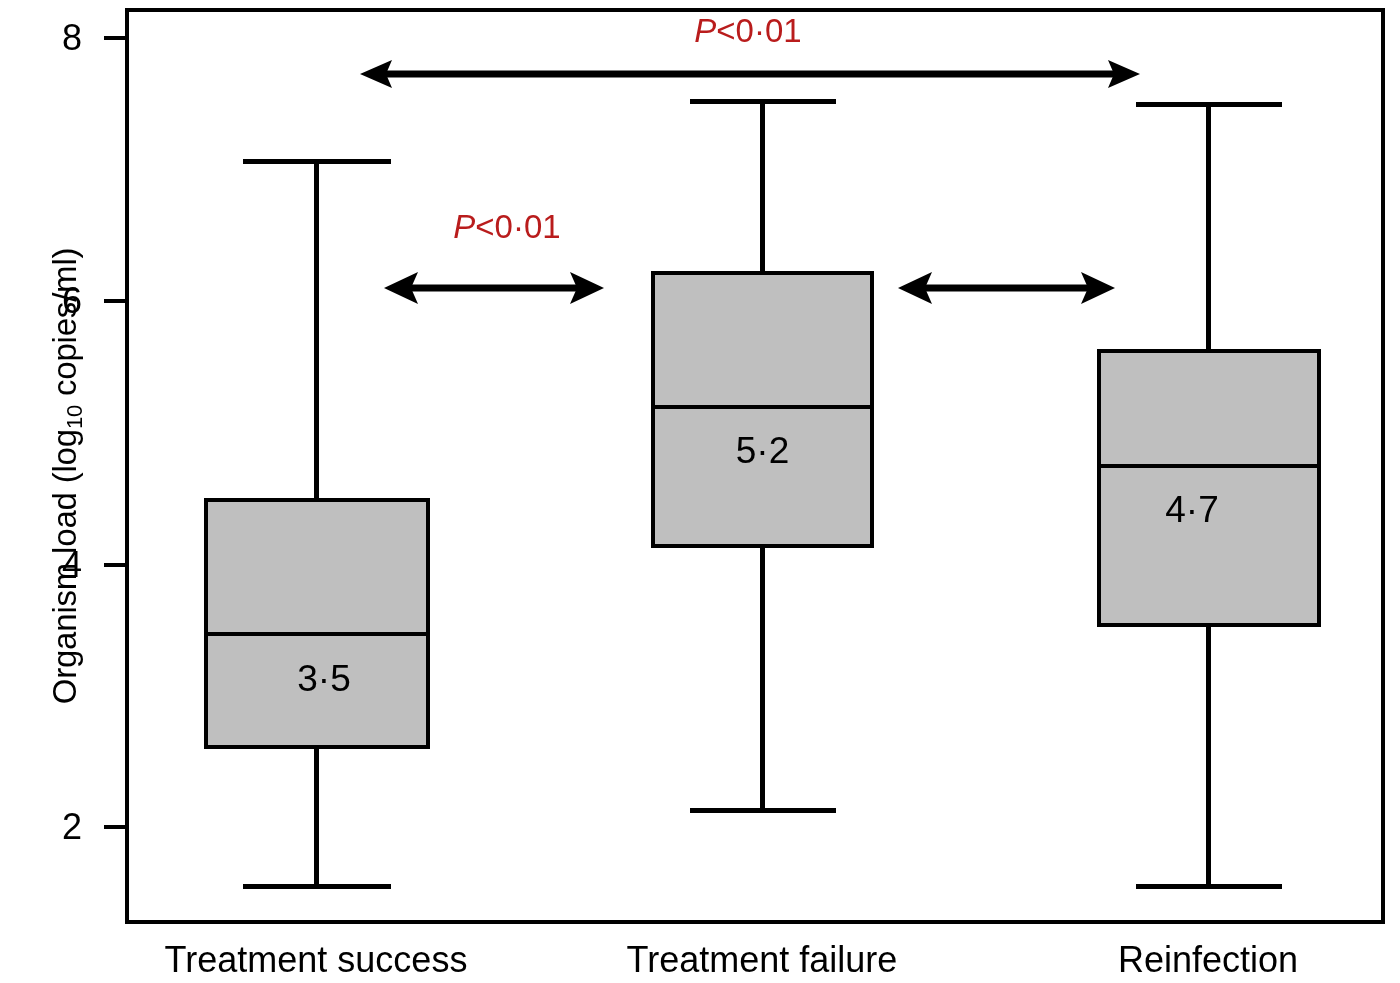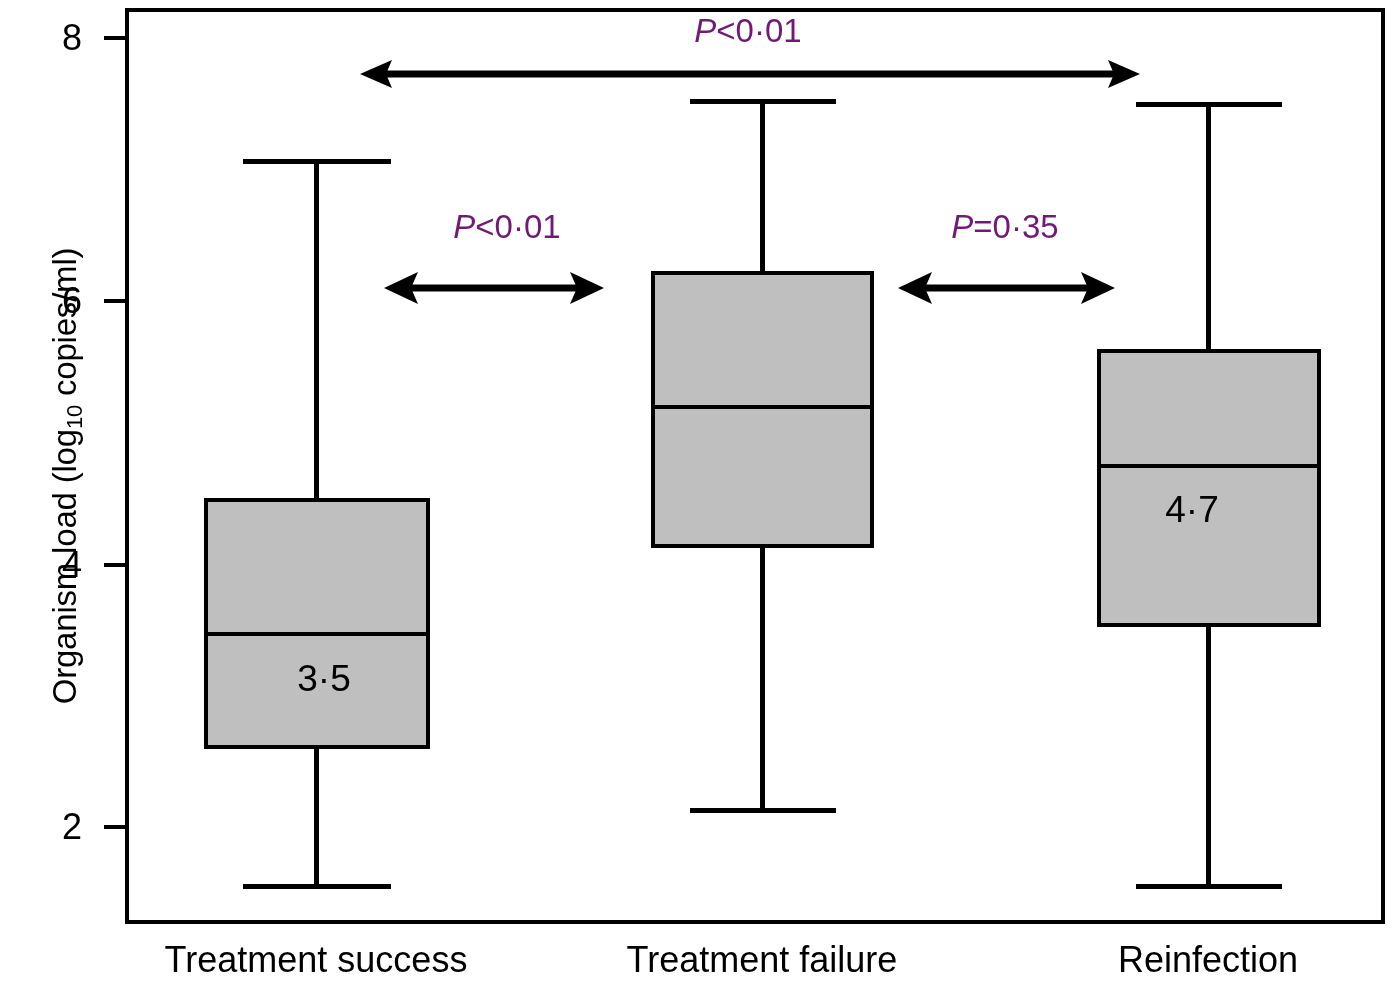--- a/index.html
+++ b/index.html
@@ -113,21 +113,21 @@
   }
 
   
   .sig-arrow {
     position: absolute;
     height: 40px;
   }
   .sig-label {
     position: absolute;
     font-size: 33px;
-    color: #701a75;
+    color: #b91c1c;
     text-align: center;
     white-space: nowrap;
     line-height: 1;
   }
   .sig-label i {
     font-style: italic;
   }
 </style>
 </head>
 <body>
@@ -159,20 +159,21 @@
   <div class="bp-median" style="left:206px; top:632px; width:222px;"></div>
   <div class="bp-median-label" style="left:204px; top:660px; width:240px;">3·5</div>
 
   <div class="bp-whisker-line" style="left:760px; top:101px; height:712px;"></div>
   <div class="bp-cap" style="left:690px; top:99px; width:146px;"></div>
   <div class="bp-cap" style="left:690px; top:808px; width:146px;"></div>
 
   <div class="bp-box" style="left:651px; top:271px; width:223px; height:277px;"></div>
 
   <div class="bp-median" style="left:653px; top:405px; width:219px;"></div>
+  <div class="bp-median-label" style="left:651px; top:432px; width:223px;">5·2</div>
 
   <div class="bp-whisker-line" style="left:1206px; top:104px; height:784px;"></div>
   <div class="bp-cap" style="left:1136px; top:102px; width:146px;"></div>
   <div class="bp-cap" style="left:1136px; top:884px; width:146px;"></div>
 
   <div class="bp-box" style="left:1097px; top:349px; width:224px; height:278px;"></div>
 
   <div class="bp-median" style="left:1099px; top:464px; width:220px;"></div>
   <div class="bp-median-label" style="left:1097px; top:491px; width:190px;">4·7</div>
 
@@ -183,21 +184,20 @@
     <polygon points="790,20 758,6 764,20 758,34" fill="#000"></polygon>
   </svg>
 
   <div class="sig-label" style="left:332px; top:210px; width:350px;"><i>P</i><span>&lt;0·01</span></div>
   <svg class="sig-arrow" style="left:378px; top:268px; width:232px;" viewBox="0 0 232 40">
     <line x1="20" y1="20" x2="212" y2="20" stroke="#000" stroke-width="7"></line>
     <polygon points="6,20 40,4 33,20 40,36" fill="#000"></polygon>
     <polygon points="226,20 192,4 199,20 192,36" fill="#000"></polygon>
   </svg>
 
-  <div class="sig-label" style="left:830px; top:210px; width:350px;"><i>P</i><span>=0·35</span></div>
   <svg class="sig-arrow" style="left:892px; top:268px; width:229px;" viewBox="0 0 229 40">
     <line x1="20" y1="20" x2="209" y2="20" stroke="#000" stroke-width="7"></line>
     <polygon points="6,20 40,4 33,20 40,36" fill="#000"></polygon>
     <polygon points="223,20 189,4 196,20 189,36" fill="#000"></polygon>
   </svg>
 
   <div class="x-cat-label" style="left:116px; top:942px; width:400px;">Treatment success</div>
   <div class="x-cat-label" style="left:562px; top:942px; width:400px;">Treatment failure</div>
   <div class="x-cat-label" style="left:1008px; top:942px; width:400px;">Reinfection</div>
 

